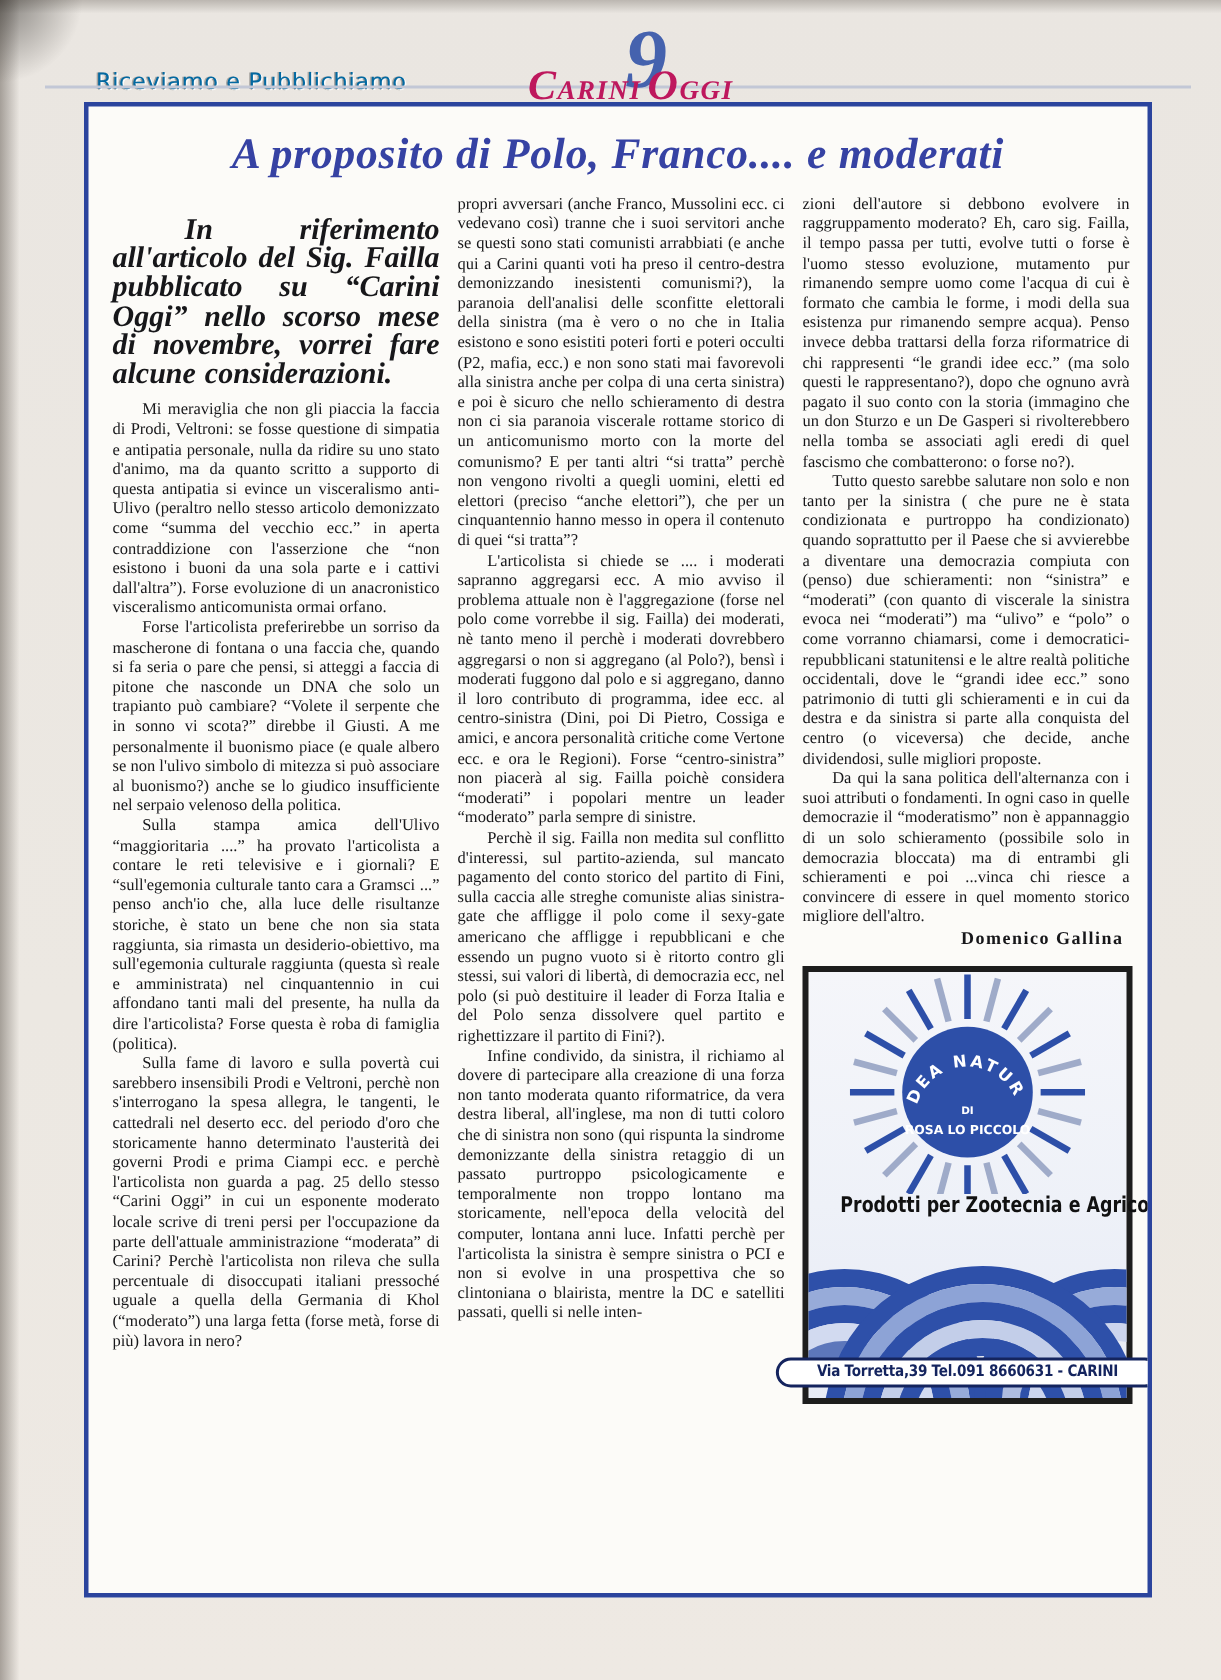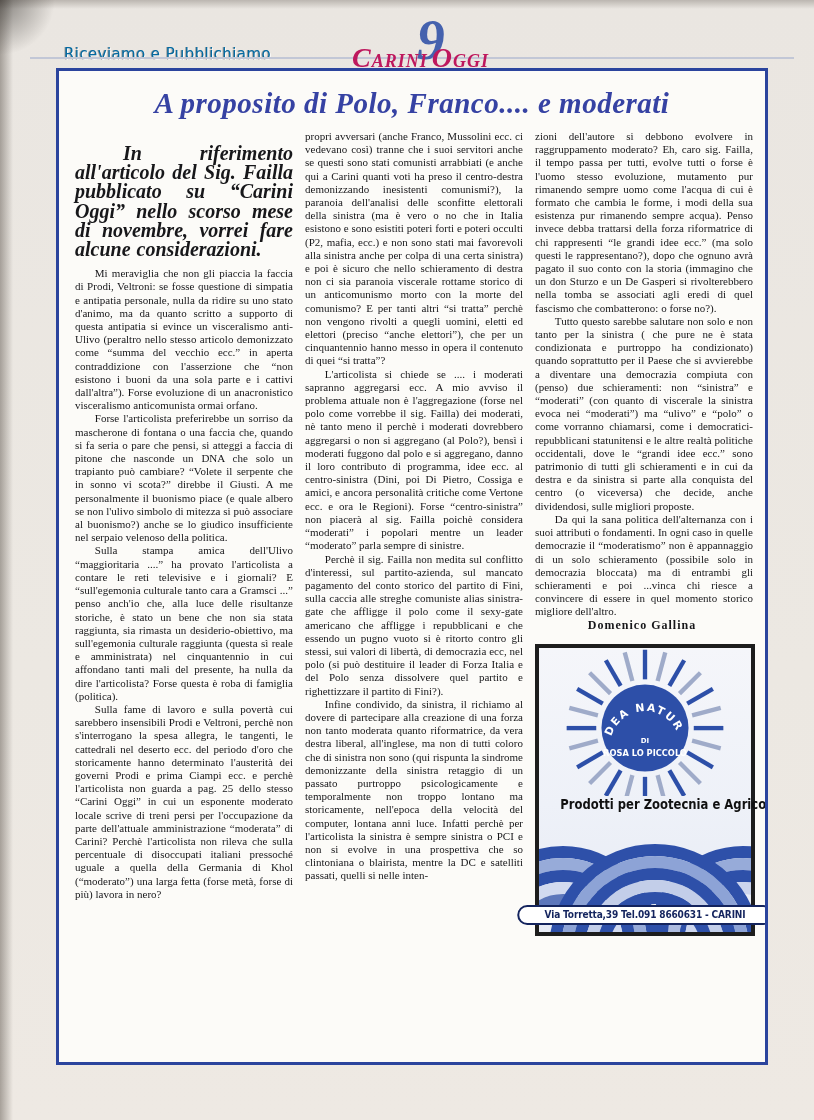--- a/index.html
+++ b/index.html
@@ -56,21 +56,21 @@
   }
   .col{width:218px;flex:0 0 218px;
     font-size:11px;line-height:13.2px;text-align:justify;color:#17171a;}
   .col p{margin:0;text-indent:1.8em;}
   .col p.cont{text-indent:0;}
   .col p.intro{
     font-size:20px;line-height:19.2px;font-weight:bold;font-style:italic;
     text-indent:2.4em;margin:14px 0 8px;word-spacing:1px;
   }
   .signature{
-    text-align:center;font-weight:bold;font-size:12px;letter-spacing:1px;
+    text-align:right;font-weight:bold;font-size:12px;letter-spacing:1px;
     margin-top:4px;padding-right:4px;text-indent:0 !important;
   }
   
   .ad-box{
     position:relative;box-sizing:border-box;
     margin:12px 0 0 0;width:220px;height:292px;
     border:4px solid #1d1d1d;
     background:linear-gradient(180deg,#f5f6fa 0%,#eef1f8 55%,#e7ebf5 100%);
   }
   .ad-sun{display:block;width:212px;height:148px;margin:0 auto;}

